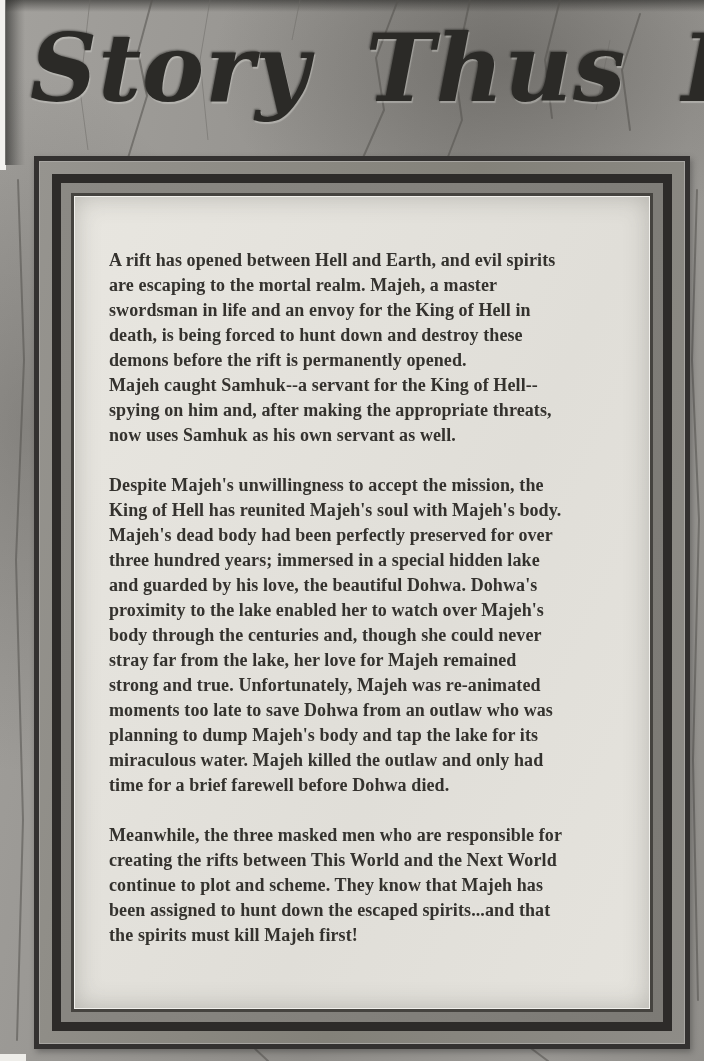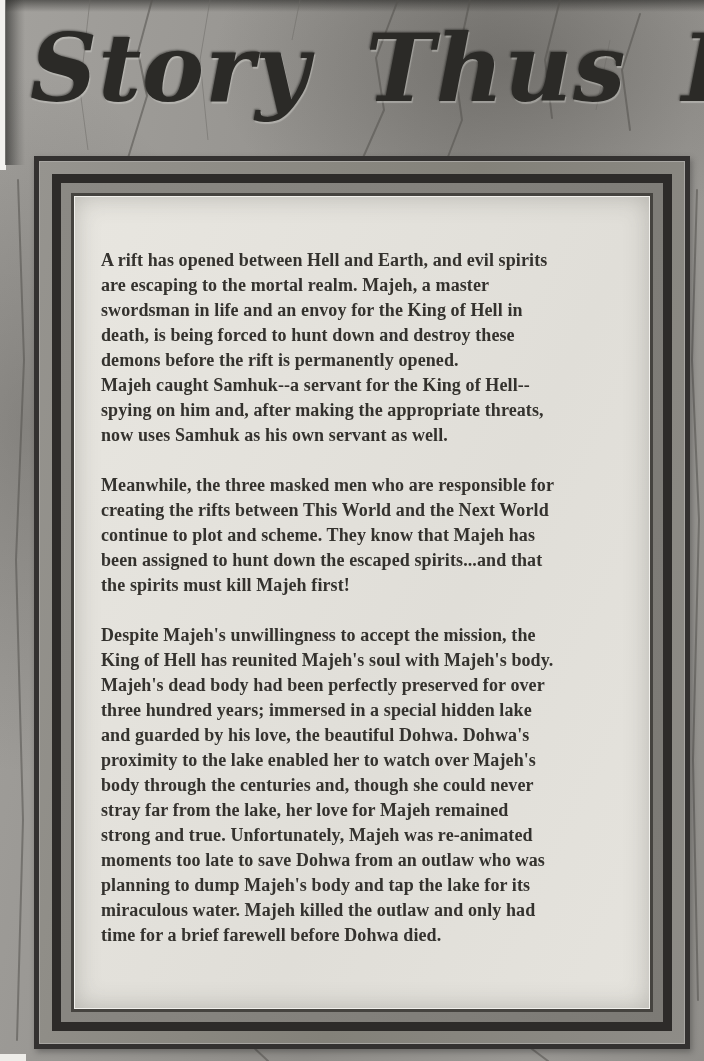--- a/index.html
+++ b/index.html
@@ -67,21 +67,21 @@
     box-shadow: inset 0 0 0 1px #98968ف2;
   }
   .panel {
     position: absolute; inset: 10px;
     border: 3px solid #45433f;
     background: linear-gradient(115deg, #e8e6e0, #e0ded8 60%, #e5e3dd);
     box-shadow: inset 0 0 0 1px #f1f0ec, inset 0 0 26px rgba(82,80,76,0.32);
   }
   .panel-text {
     position: absolute; inset: 0;
-    padding: 52px 24px 20px 27px;
+    padding: 52px 24px 20px 35px;
     color: #34322e;
     font-family: "Liberation Serif", serif;
     font-weight: bold;
     font-size: 18px;
     line-height: 25px;
     letter-spacing: 0.1px;
   }
   .para {
     margin: 0 0 25px 0;
     white-space: pre-line;
@@ -125,36 +125,36 @@
       <div class="panel">
         <div class="panel-text">
           <p class="para">A rift has opened between Hell and Earth, and evil spirits
 are escaping to the mortal realm. Majeh, a master
 swordsman in life and an envoy for the King of Hell in
 death, is being forced to hunt down and destroy these
 demons before the rift is permanently opened.
 Majeh caught Samhuk--a servant for the King of Hell--
 spying on him and, after making the appropriate threats,
 now uses Samhuk as his own servant as well.</p>
-          <p class="para">Meanwhile, the three masked men who are responsible for
-creating the rifts between This World and the Next World
-continue to plot and scheme. They know that Majeh has
-been assigned to hunt down the escaped spirits...and that
-the spirits must kill Majeh first!</p>
           <p class="para">Despite Majeh's unwillingness to accept the mission, the
 King of Hell has reunited Majeh's soul with Majeh's body.
 Majeh's dead body had been perfectly preserved for over
 three hundred years; immersed in a special hidden lake
 and guarded by his love, the beautiful Dohwa. Dohwa's
 proximity to the lake enabled her to watch over Majeh's
 body through the centuries and, though she could never
 stray far from the lake, her love for Majeh remained
 strong and true. Unfortunately, Majeh was re-animated
 moments too late to save Dohwa from an outlaw who was
 planning to dump Majeh's body and tap the lake for its
 miraculous water. Majeh killed the outlaw and only had
 time for a brief farewell before Dohwa died.</p>
+          <p class="para">Meanwhile, the three masked men who are responsible for
+creating the rifts between This World and the Next World
+continue to plot and scheme. They know that Majeh has
+been assigned to hunt down the escaped spirits...and that
+the spirits must kill Majeh first!</p>
         </div>
       </div>
     </div>
   </div>
 
 </div>
 
 </body></html>

